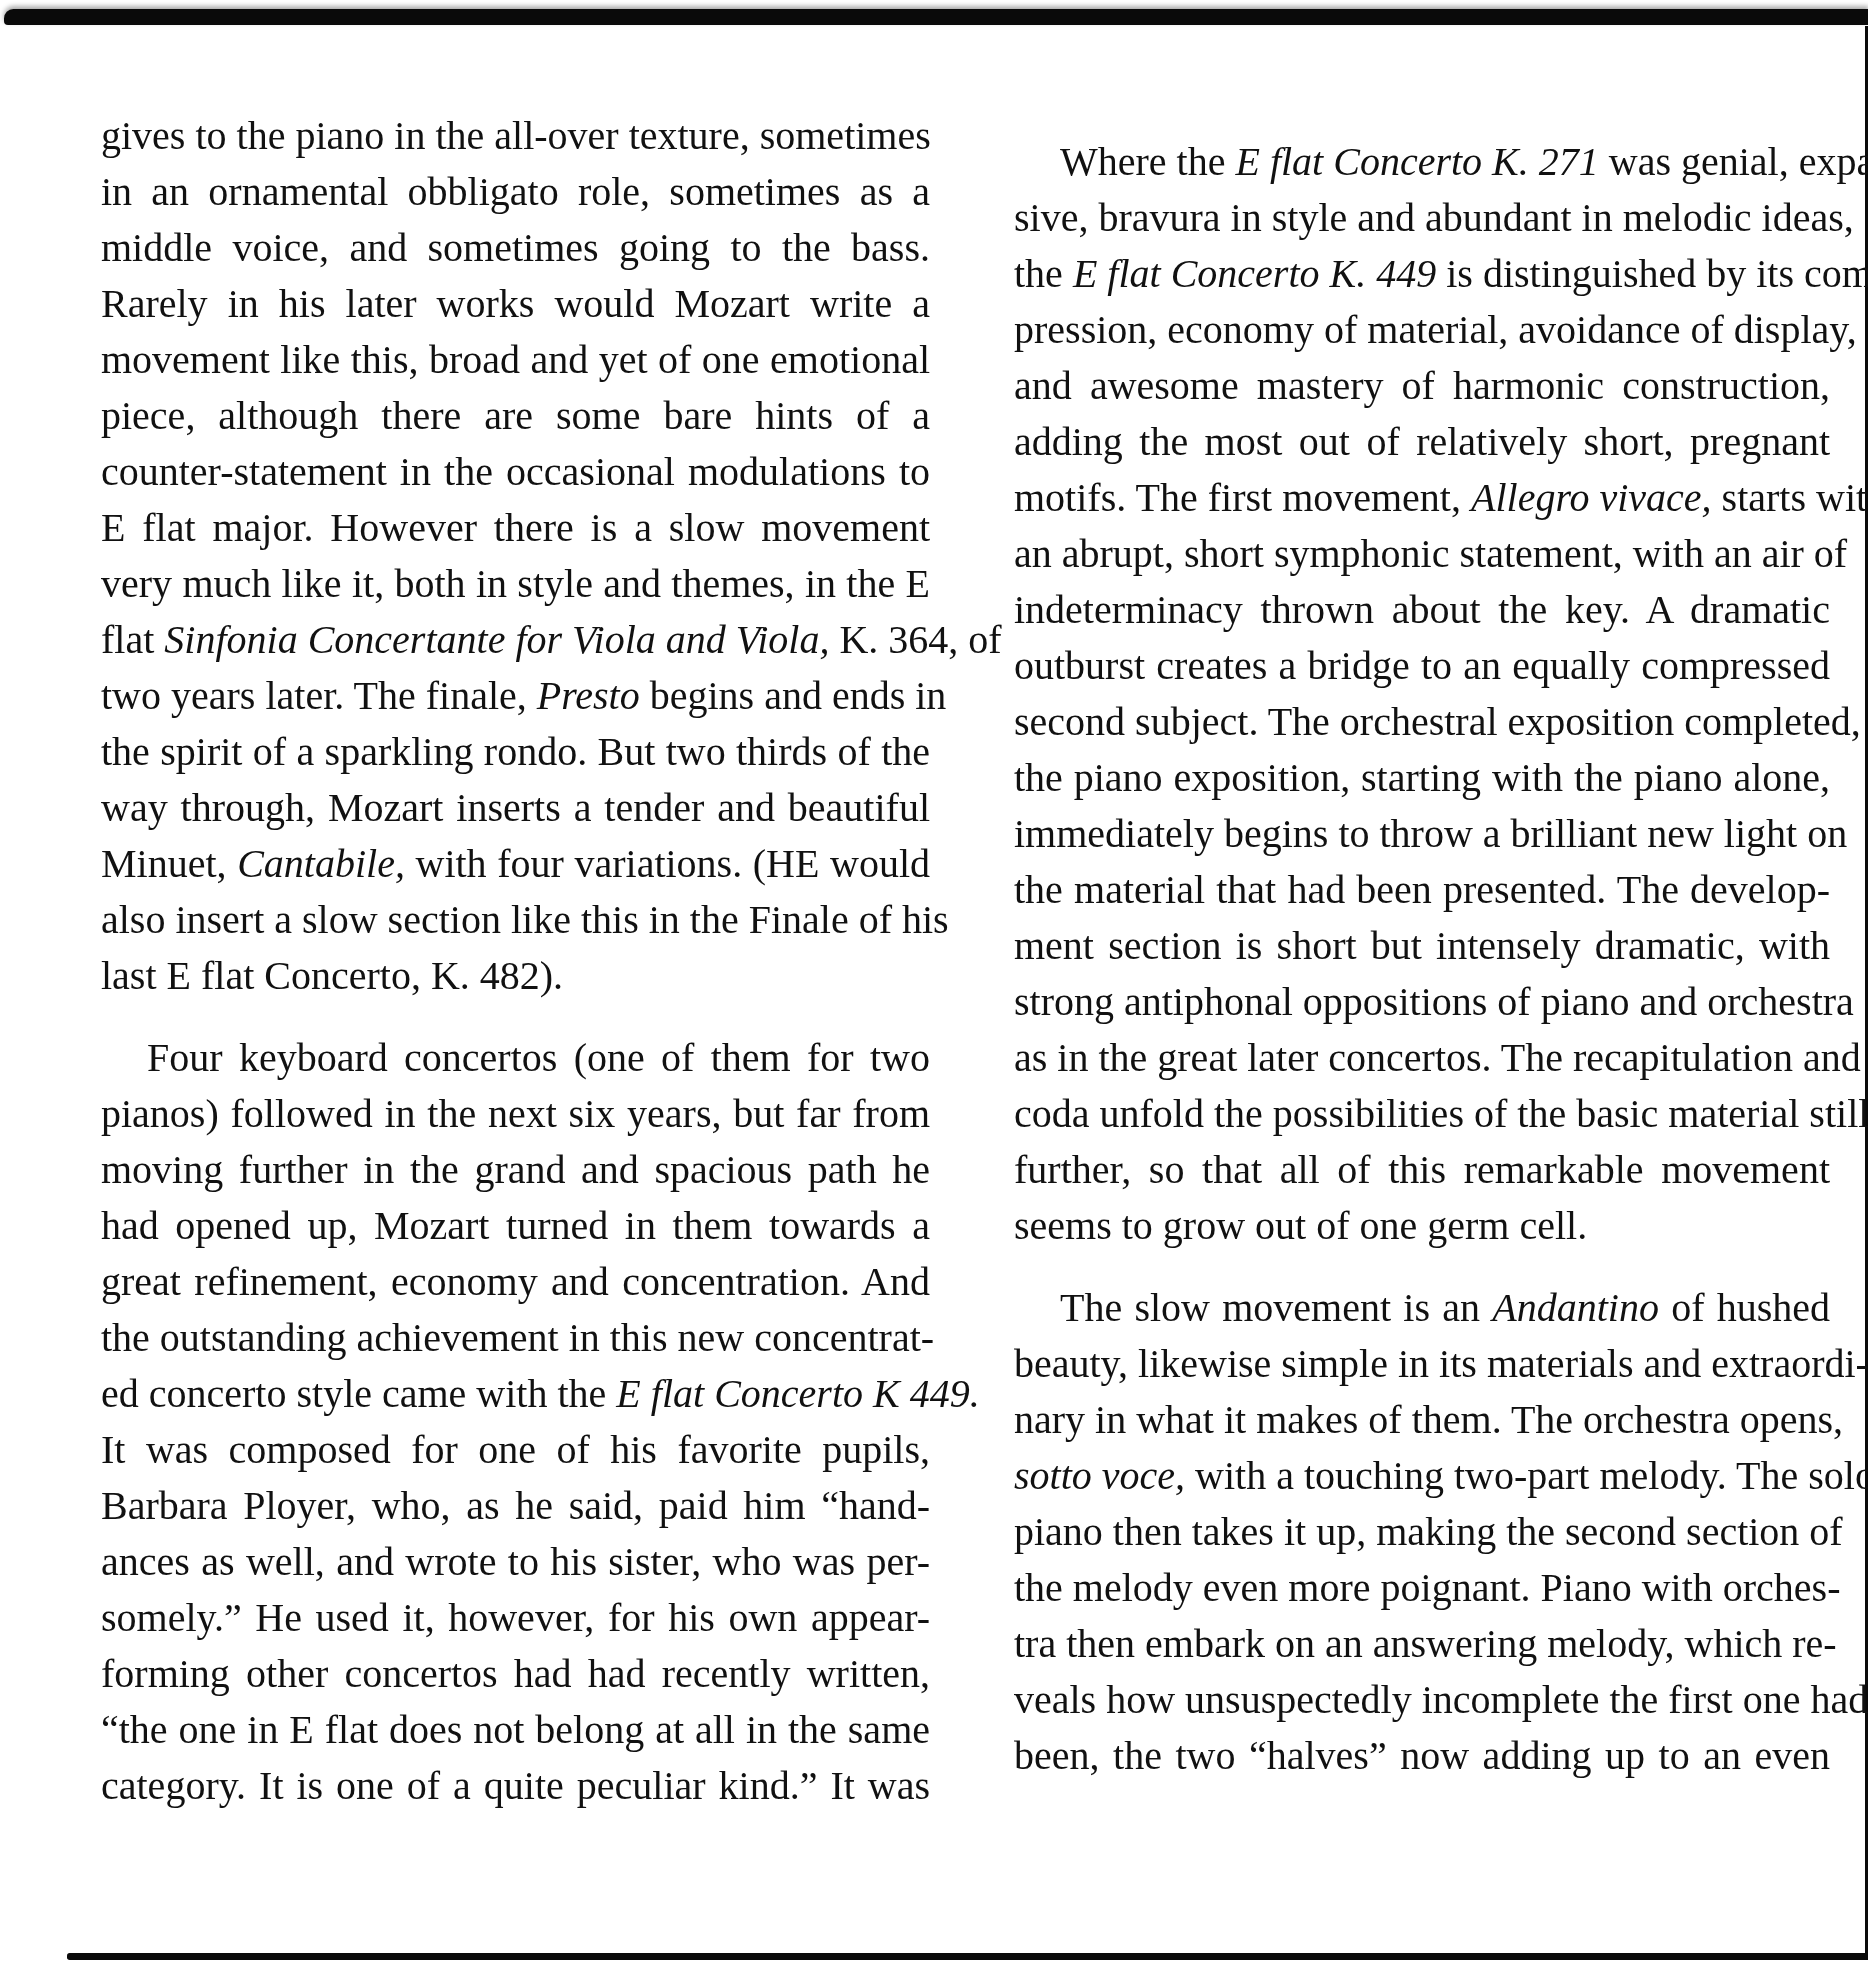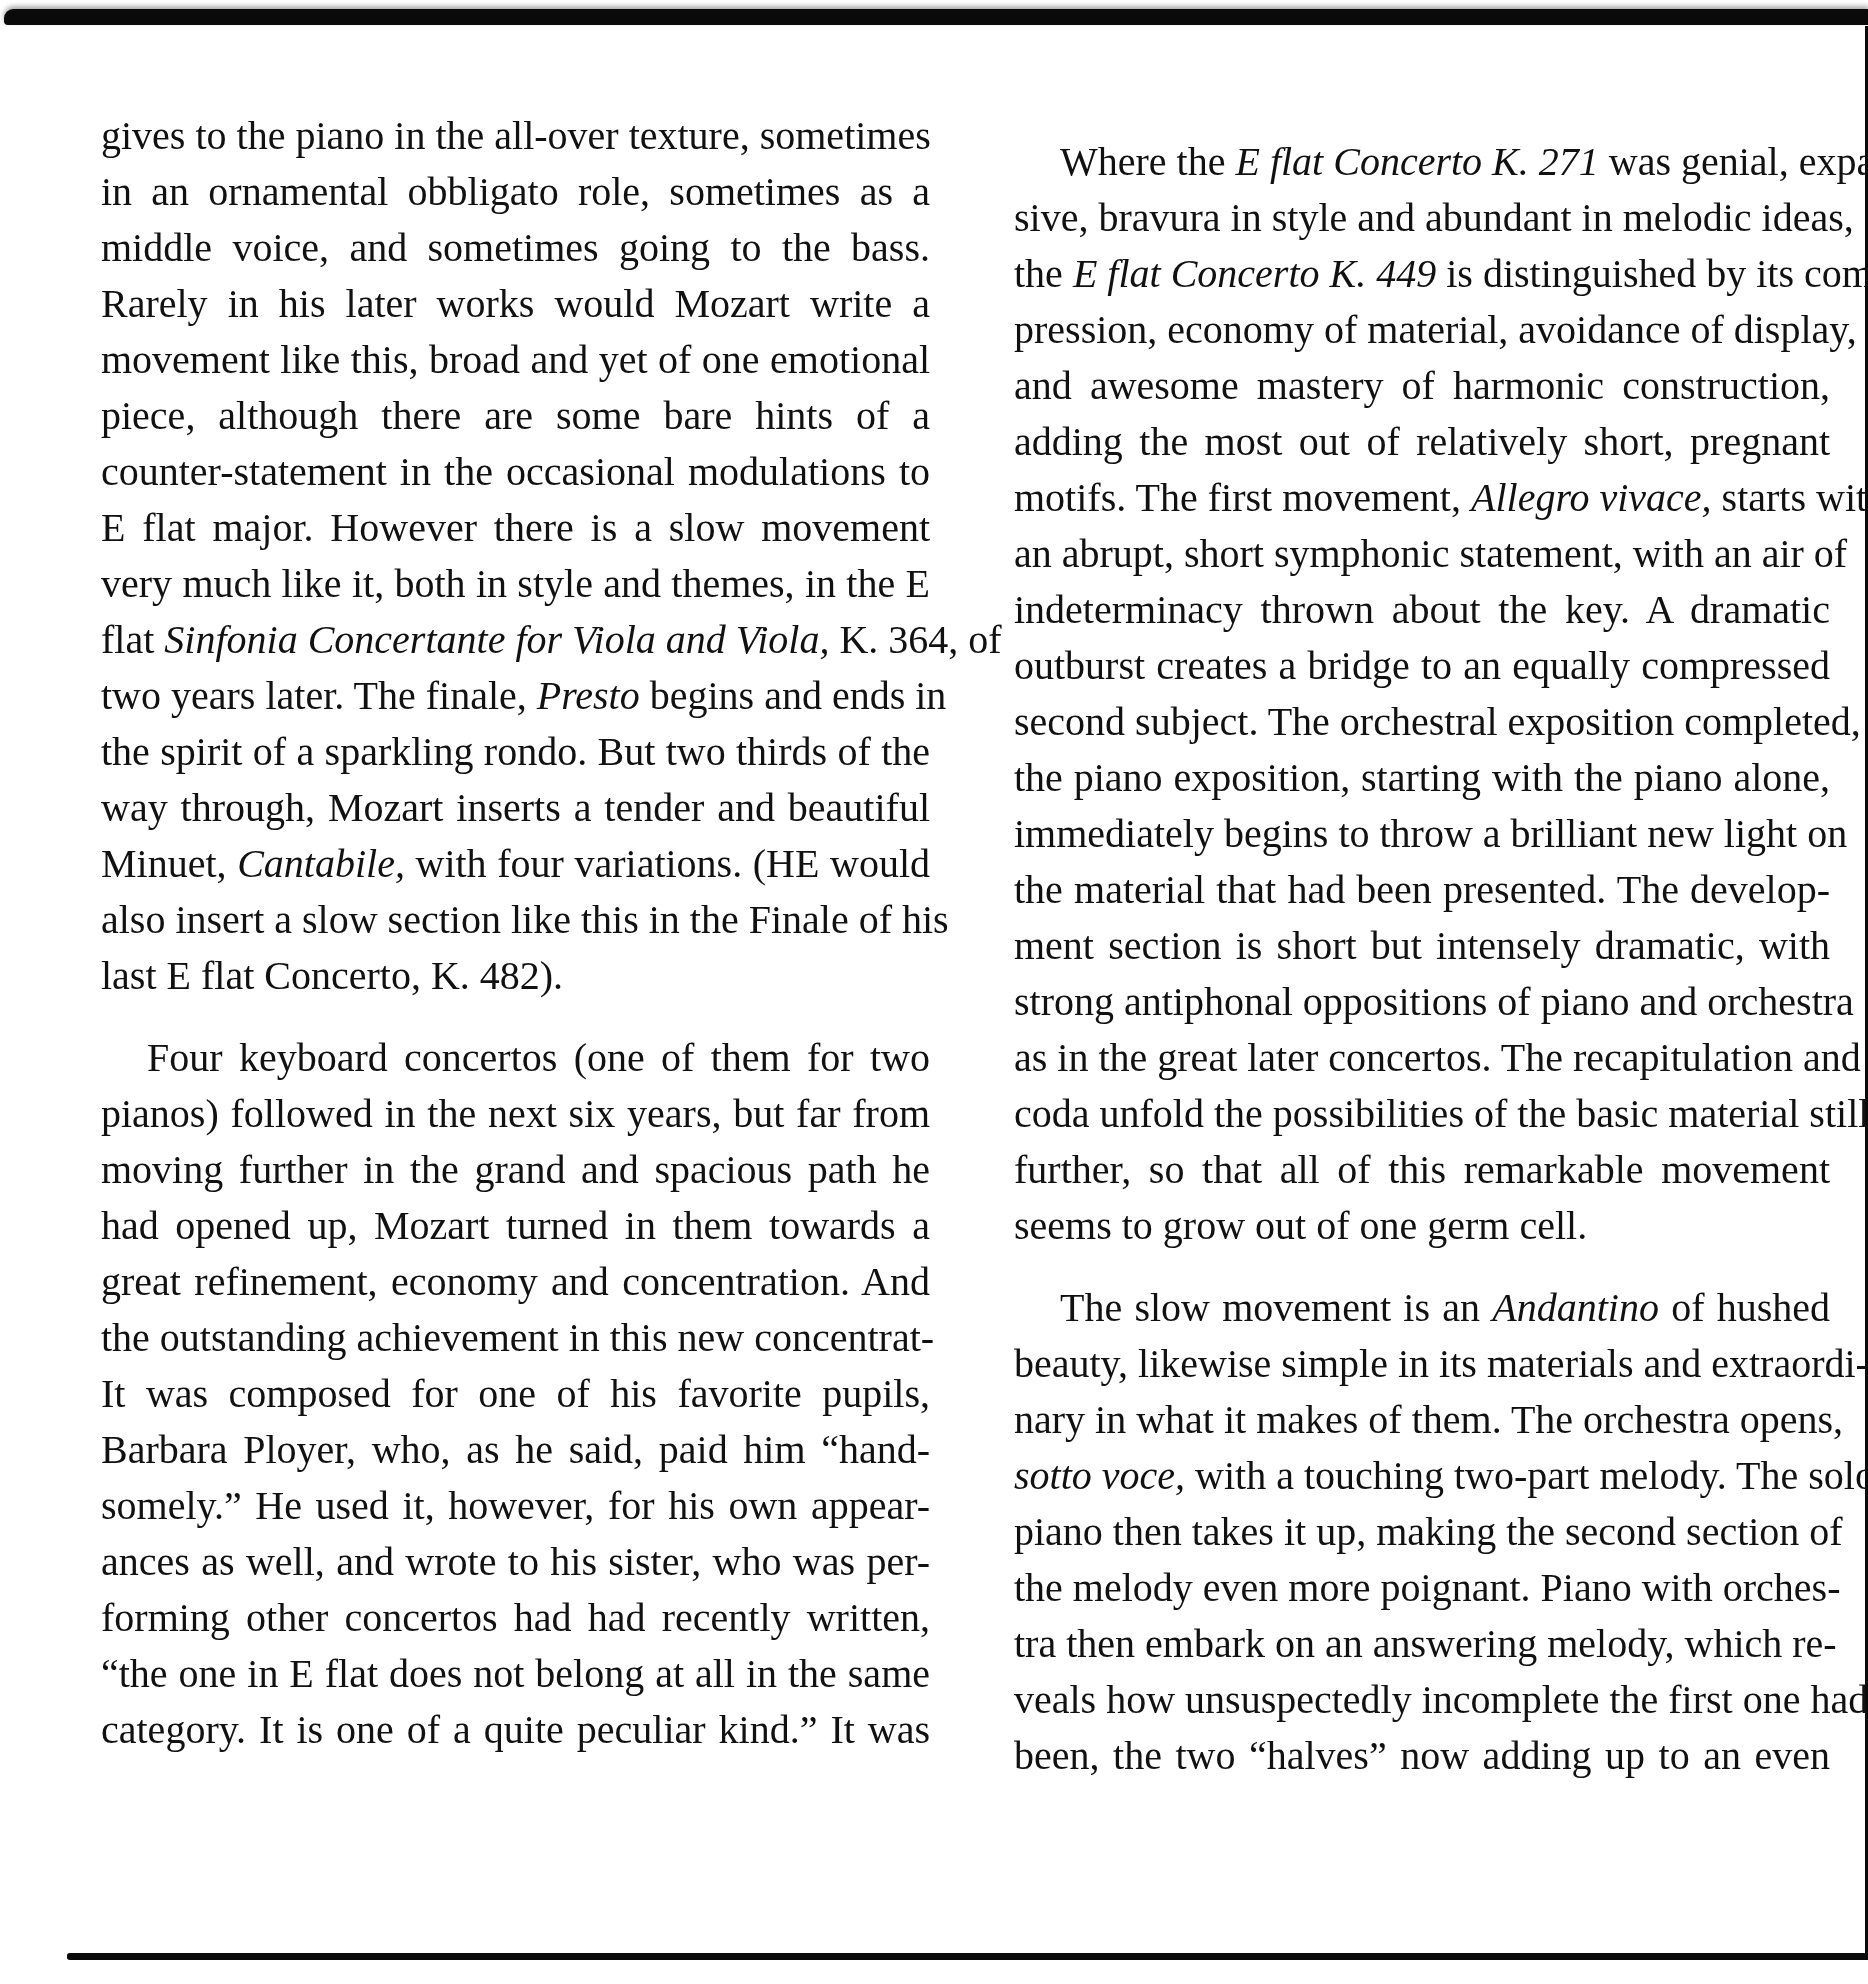--- a/index.html
+++ b/index.html
@@ -98,24 +98,25 @@
     <span class="line last">last E flat Concerto, K. 482).</span>
   </div>
   <span class="para-gap"></span>
   <div>
     <span class="line indent">Four keyboard concertos (one of them for two</span>
     <span class="line">pianos) followed in the next six years, but far from</span>
     <span class="line">moving further in the grand and spacious path he</span>
     <span class="line">had opened up, Mozart turned in them towards a</span>
     <span class="line">great refinement, economy and concentration. And</span>
     <span class="line">the outstanding achievement in this new concentrat-</span>
+    <span class="line"><span>ed concerto style came with the </span><i>E flat Concerto K 449.</i><span></span></span>
     <span class="line">It was composed for one of his favorite pupils,</span>
     <span class="line">Barbara Ployer, who, as he said, paid him “hand-</span>
+    <span class="line">ances as well, and wrote to his sister, who was per-</span>
     <span class="line">somely.” He used it, however, for his own appear-</span>
-    <span class="line">ances as well, and wrote to his sister, who was per-</span>
     <span class="line">forming other concertos had had recently written,</span>
     <span class="line">“the one in E flat does not belong at all in the same</span>
     <span class="line">category. It is one of a quite peculiar kind.” It was</span>
   </div>
 </div>
 
 <div class="column col-right">
   <span class="para-gap"></span>
   <div>
     <span class="line indent"><span>Where the </span><i>E flat Concerto K. 271</i><span> was genial, expan-</span></span>

